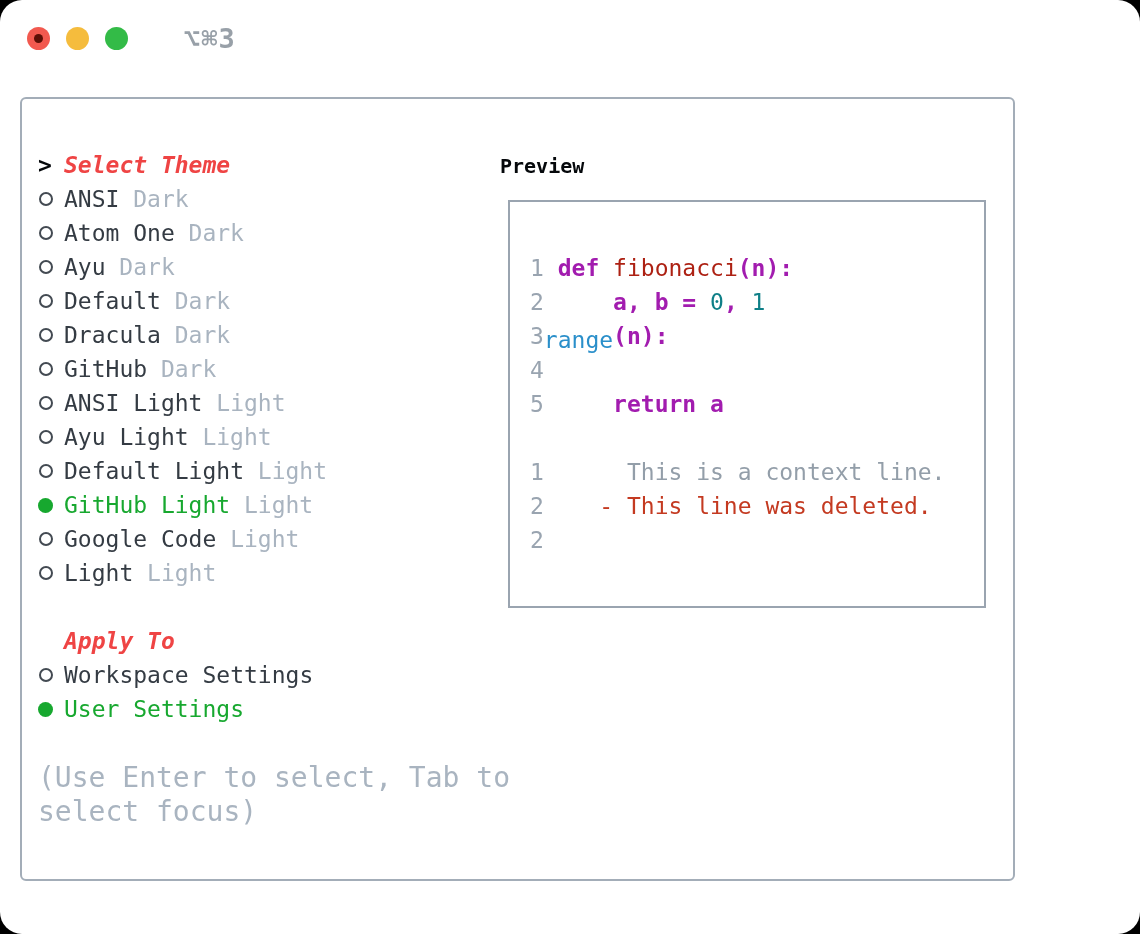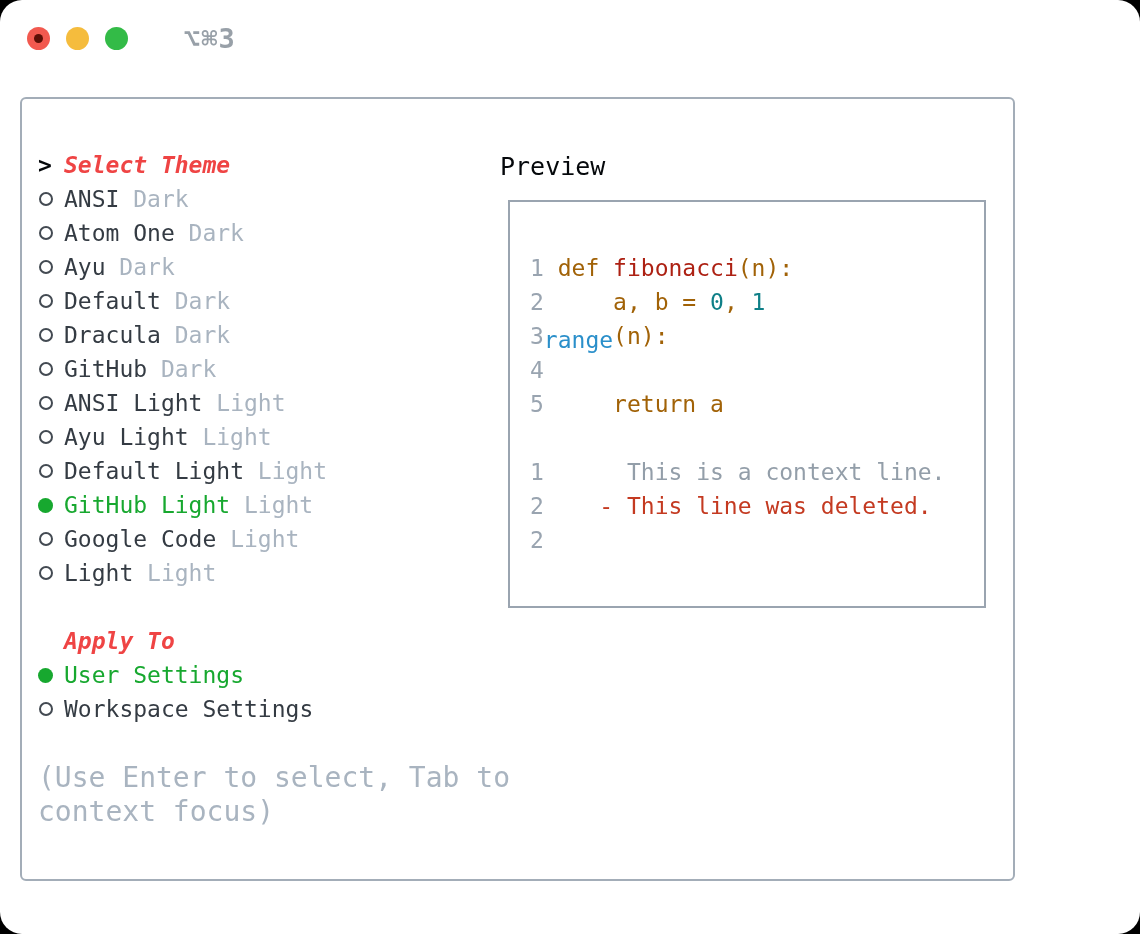--- a/index.html
+++ b/index.html
@@ -24,25 +24,25 @@
   .row{height:34px;display:flex;align-items:center;font-size:23px;color:var(--text_dark);}
   .row .marker{width:26px;flex:none;display:flex;align-items:center;}
   .cursor{font-weight:bold;color:#05080b;font-size:23px;}
   .radio{width:14px;height:14px;border-radius:50%;border:2px solid #434a52;margin-left:1px;}
   .radio.sel{width:15px;height:15px;border:none;background:var(--accent_green);margin-left:0;}
   .hdr{font-weight:bold;color:#ef4444;font-style:italic;}
   .lbl.sel{color:var(--accent_green);}
   .tag{color:var(--muted_gray);margin-left:13.8px;}
   .spacer{height:34px;}
   .help{height:34px;display:flex;align-items:center;font-size:28px;color:var(--muted_gray);}
-  .preview-head{position:absolute;left:478px;top:50px;height:34px;display:flex;align-items:center;font-size:25px;font-weight:normal;color:#05080b;}
+  .preview-head{position:absolute;left:478px;top:50px;height:34px;display:flex;align-items:center;font-size:20px;font-weight:bold;color:#05080b;}
   .preview-box{position:absolute;left:486px;top:101px;width:478px;height:408px;border:2px solid #9aa4b0;background:#fff;padding:15px 0 0 20px;overflow:hidden;}
   .pline{height:34px;display:flex;align-items:center;font-size:23px;white-space:pre;}
   .tk-lineno{color:var(--lineno_gray);}
-  .tk-code{color:#a16207;}
+  .tk-code{color:#a21caf;font-weight:bold;}
   .tk-func{color:var(--func_red);}
   .tk-num{color:var(--number_teal);}
   .tk-builtin{color:var(--builtin_blue);margin-top:8px;}
   .tk-ctx{color:#939ea9;}
   .tk-del{color:var(--deleted_red);}
   .tk-add{color:var(--added_green);}
 </style>
 </head>
 <body>
 
@@ -149,33 +149,33 @@
           <span class="lbl">Light</span>
           <span class="tag">Light</span>
         </div>
         <div class="spacer"></div>
         <div class="row">
           <span class="marker"></span>
           <span class="lbl hdr">Apply To</span>
         </div>
         <div class="row">
           <span class="marker">
+            <span class="radio"></span>
+          </span>
+          <span class="lbl">Workspace Settings</span>
+        </div>
+        <div class="row">
+          <span class="marker">
             <span class="radio sel"></span>
           </span>
           <span class="lbl sel">User Settings</span>
         </div>
-        <div class="row">
-          <span class="marker">
-            <span class="radio"></span>
-          </span>
-          <span class="lbl">Workspace Settings</span>
-        </div>
         <div class="spacer"></div>
         <div class="help">(Use Enter to select, Tab to</div>
-        <div class="help">context focus)</div>
+        <div class="help">select focus)</div>
       </div>
 
     <div class="preview-head">Preview</div>
     <div class="preview-box" id="preview-box">
         <div class="pline"></div>
         <div class="pline"><span class="tk-lineno">1</span><span class="tk-code"> def </span><span class="tk-func">fibonacci</span><span class="tk-code">(n):</span></div>
         <div class="pline"><span class="tk-lineno">2</span><span class="tk-code">     a, b = </span><span class="tk-num">0</span><span class="tk-code">, </span><span class="tk-num">1</span></div>
         <div class="pline"><span class="tk-lineno">3</span><span class="tk-builtin">range</span><span class="tk-code">(n):</span></div>
         <div class="pline"><span class="tk-lineno">4</span></div>
         <div class="pline"><span class="tk-lineno">5</span><span class="tk-code">     return a</span></div>

